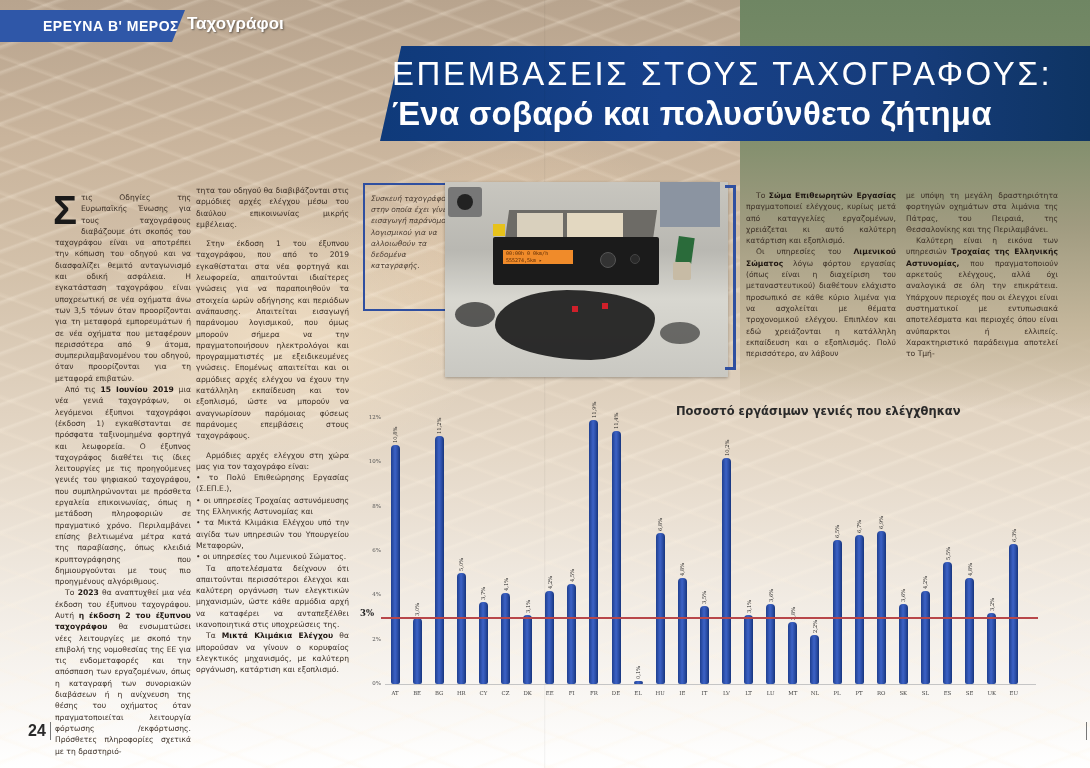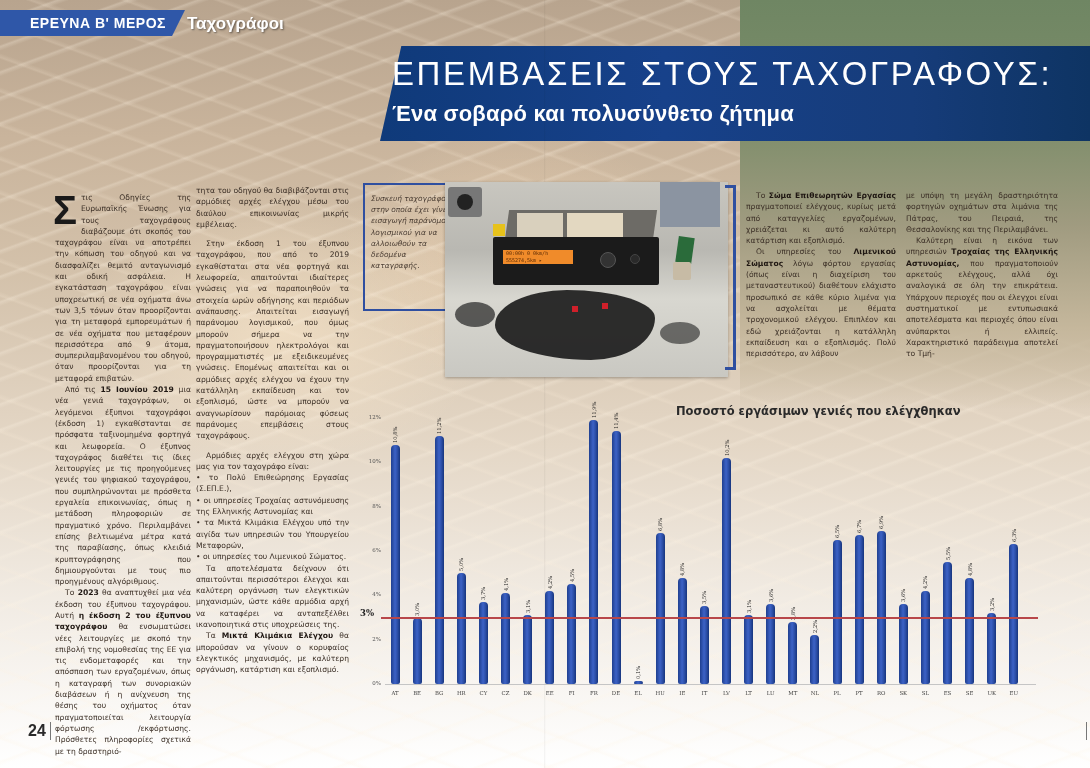--- a/index.html
+++ b/index.html
@@ -24,42 +24,42 @@
   .right-bg {
     position: absolute; left: 740px; top: 0; width: 350px; height: 410px;
     background: linear-gradient(180deg, #6f8663 0%, #7d8d6a 30%, #a09b80 55%, #c5b79c 80%, rgba(230,220,205,0) 100%);
   }
   .top-right-band {
     position: absolute; left: 380px; top: 46px; width: 710px; height: 95px;
     background: linear-gradient(90deg, #0f3a7a 0%, #17418a 40%, #163c7a 75%, #0e3463 100%);
     clip-path: polygon(3% 0, 100% 0, 100% 100%, 0 100%);
   }
   .section-bar {
-    position: absolute; left: 0; top: 10px; width: 185px; height: 26px;
+    position: absolute; left: 0; top: 10px; width: 185px; height: 32px;
     background: #2f57a8;
     clip-path: polygon(0 0, 100% 0, 93% 100%, 0 100%);
-    display: flex; align-items: center;
+    display: flex; align-items: center; padding-left: 13px;
   }
   .section-label {
     color: #fff; font-family: "Liberation Sans", sans-serif; font-weight: bold;
     font-size: 14px; letter-spacing: 0.5px; padding-left: 30px;
   }
   .section-topic {
     position: absolute; left: 187px; top: 14px; color: #fff;
     font-family: "Liberation Sans", sans-serif; font-weight: bold; font-size: 17px;
     text-shadow: 1px 1px 2px rgba(0,0,0,0.5);
   }
 
   .headline { position: absolute; left: 392px; top: 54px; width: 690px; color: #fff; text-align: left; }
   .headline-1 {
     font-family: "Liberation Sans", sans-serif; font-size: 33px; letter-spacing: 2.6px;
     font-weight: normal; line-height: 40px; white-space: nowrap;
   }
   .headline-2 {
-    font-family: "Liberation Sans", sans-serif; font-size: 22px; font-weight: bold;
+    font-family: "Liberation Sans", sans-serif; font-size: 33px; font-weight: bold;
     line-height: 40px; white-space: nowrap; letter-spacing: 0.2px;
   }
 
   .col {
     position: absolute; font-family: "DejaVu Sans", sans-serif; font-size: 7.6px;
     line-height: 11.3px; color: #3a2e25; text-align: justify;
   }
   .col p { margin-bottom: 0; text-indent: 10px; }
   .col p.noindent { text-indent: 0; }
   .col b { font-weight: bold; color: #1f1712; }

